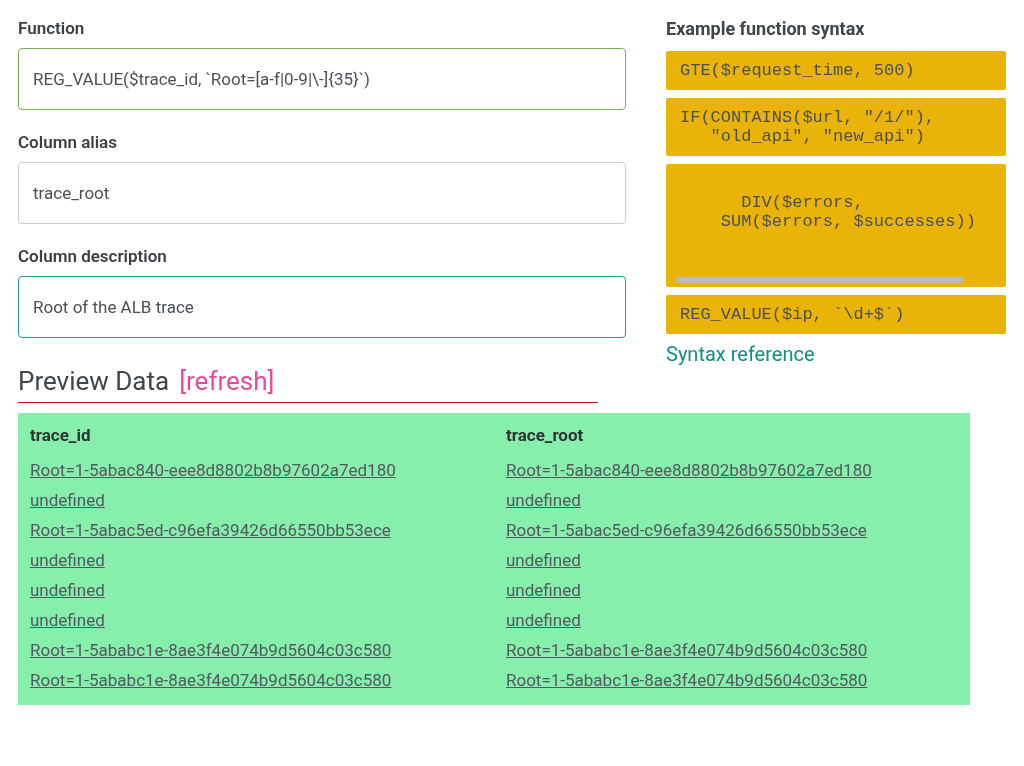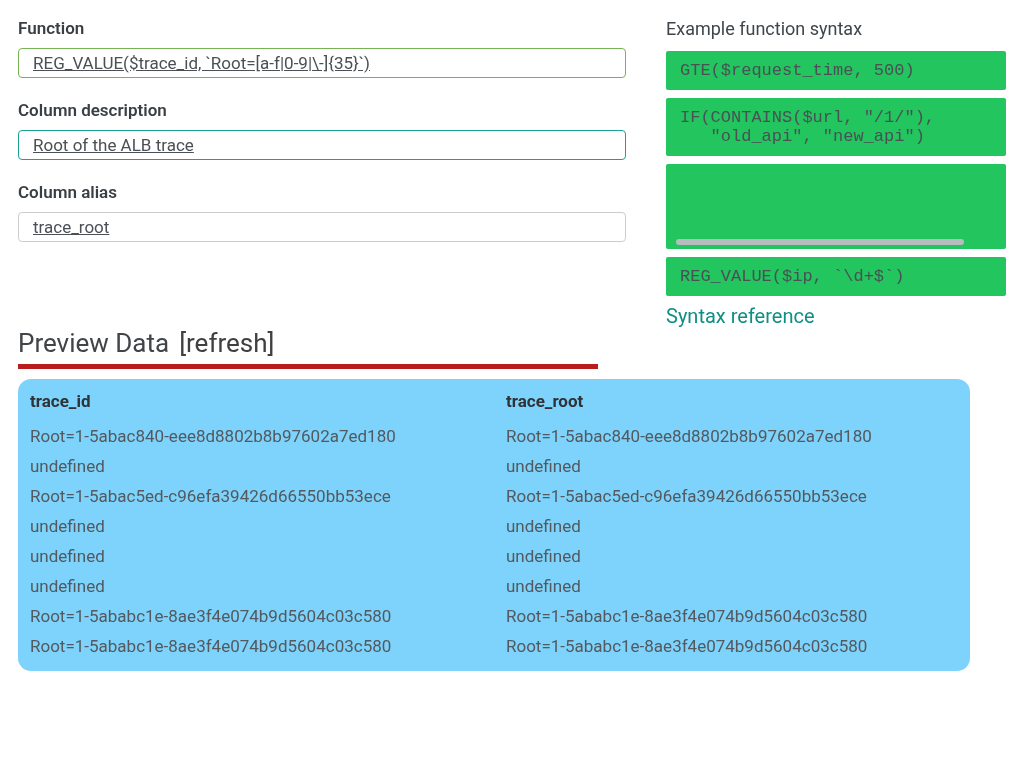--- a/index.html
+++ b/index.html
@@ -23,40 +23,39 @@
   .field-group { margin-bottom: 22px; }
   .field-label {
     font-size: 17px;
     font-weight: 600;
     color: #3a3f44;
     margin-bottom: 10px;
   }
   .text-input {
     width: 100%;
     font-size: 17px;
-    padding: 4px 14px;
+    padding: 20px 14px;
     border: 1px solid #c9cdd0;
     border-radius: 4px;
     color: #4a5055;
     background: #fff;
     outline: none;
     font-family: inherit;
-    text-decoration: underline;
   }
   .text-input.teal-border { border-color: #1aa194; }
   .text-input.green-border { border-color: #77b255; }
 
   .right-heading {
     font-size: 18px;
-    font-weight: 400;
+    font-weight: 700;
     color: #3f4549;
     margin-bottom: 12px;
   }
   .example-block {
-    background: #22c55e;
+    background: #eab308;
     padding: 10px 14px;
     margin-bottom: 8px;
     font-family: "SFMono-Regular", Consolas, "Liberation Mono", Menlo, monospace;
     font-size: 17px;
     color: #4a5055;
     white-space: pre;
     border-radius: 2px;
     overflow: hidden;
     position: relative;
   }
@@ -86,89 +85,92 @@
   }
 
   .preview-section {
     width: 988px;
     padding: 0 18px 10px 18px;
   }
   .preview-heading-row {
     display: flex;
     align-items: baseline;
     gap: 10px;
-    border-bottom: 5px solid #b91c1c;
+    border-bottom: 1px solid #b91c1c;
     padding-bottom: 6px;
     margin-bottom: 0;
     width: 580px;
   }
   .preview-heading {
     font-size: 26px;
     font-weight: 400;
     color: #3f4549;
     margin: 0;
   }
   .refresh-link {
     font-size: 26px;
     font-weight: 400;
-    color: #404040;
+    color: #ec4899;
     cursor: pointer;
   }
 
   .data-table-wrap {
-    background: #7dd3fc;
+    background: #86efac;
     margin-top: 10px;
     padding: 6px 0 10px 0;
-    border-radius: 13px;
+    border-radius: 0;
   }
   .data-table {
     width: 100%;
     border-collapse: collapse;
     font-size: 17px;
     color: #53595e;
   }
   .data-table th {
     text-align: left;
     font-weight: 700;
     padding: 6px 12px 10px 12px;
     color: #2f3336;
     width: 50%;
   }
   .data-table td {
     padding: 5px 12px;
     white-space: nowrap;
+    text-decoration: underline;
   }
 </style>
 </head>
 <body>
 
 <div class="wrap">
   <div class="left">
     <div class="field-group">
       <div class="field-label">Function</div>
       <input class="text-input green-border" type="text" value="REG_VALUE($trace_id, `Root=[a-f|0-9|\-]{35}`)" style="">
     </div>
 
     <div class="field-group">
+      <div class="field-label">Column alias</div>
+      <input class="text-input" type="text" value="trace_root" style="">
+    </div>
+
+    <div class="field-group">
       <div class="field-label">Column description</div>
       <input class="text-input teal-border" type="text" value="Root of the ALB trace" style="">
-    </div>
-
-    <div class="field-group">
-      <div class="field-label">Column alias</div>
-      <input class="text-input" type="text" value="trace_root" style="">
     </div>
   </div>
 
   <div class="right">
     <div class="right-heading">Example function syntax</div>
     <div class="example-block">GTE($request_time, 500)</div>
     <div class="example-block">IF(CONTAINS($url, "/1/"),
    "old_api", "new_api")</div>
     <div class="example-block with-scroll">
+      <span>DIV($errors,
+    SUM($errors, $successes))</span>
       <div class="fake-scroll"></div>
     </div>
     <div class="example-block">REG_VALUE($ip, `\d+$`)</div>
     <a class="ref-link">Syntax reference</a>
   </div>
 </div>
 
 <div class="preview-section">
   <div class="preview-heading-row">
     <span class="preview-heading">Preview Data</span>

